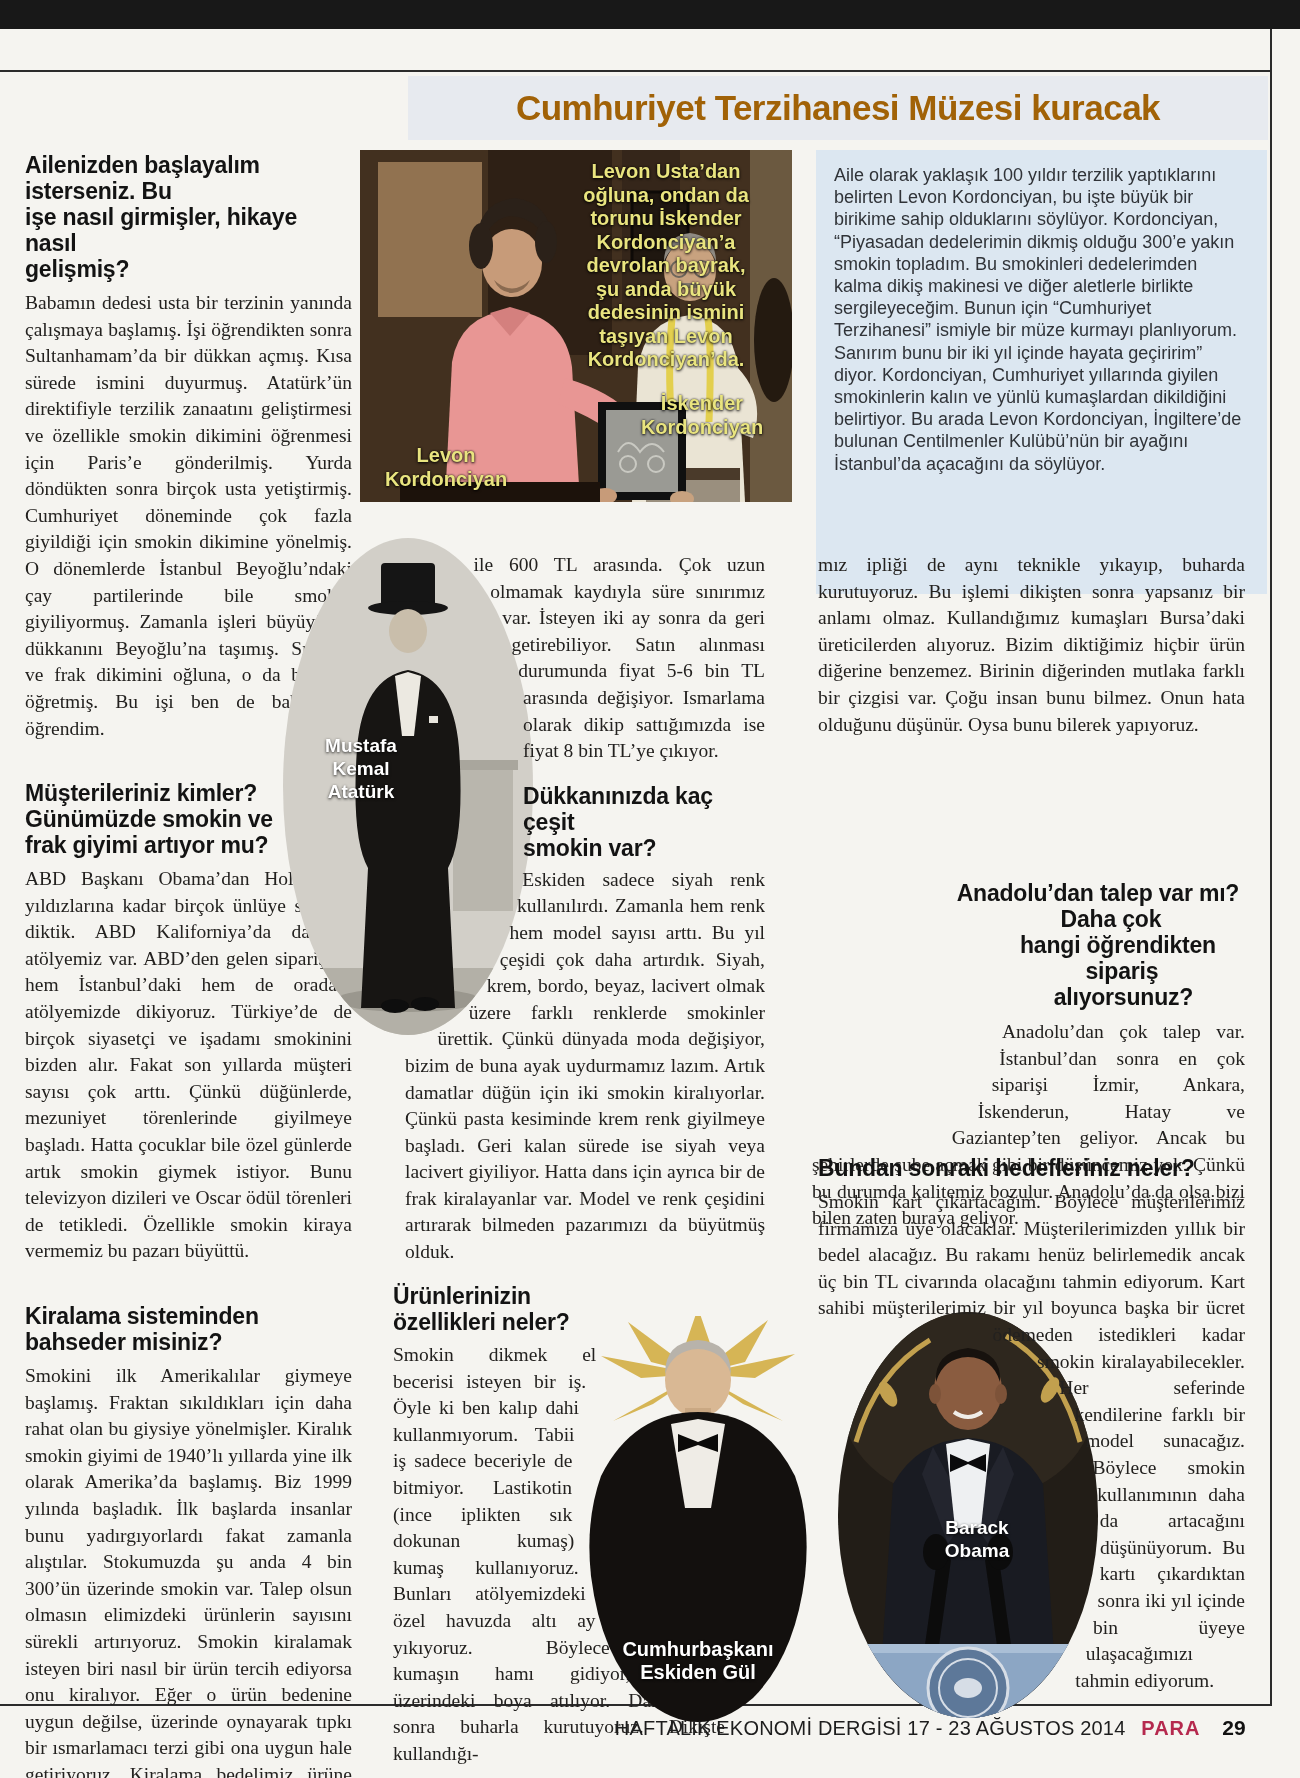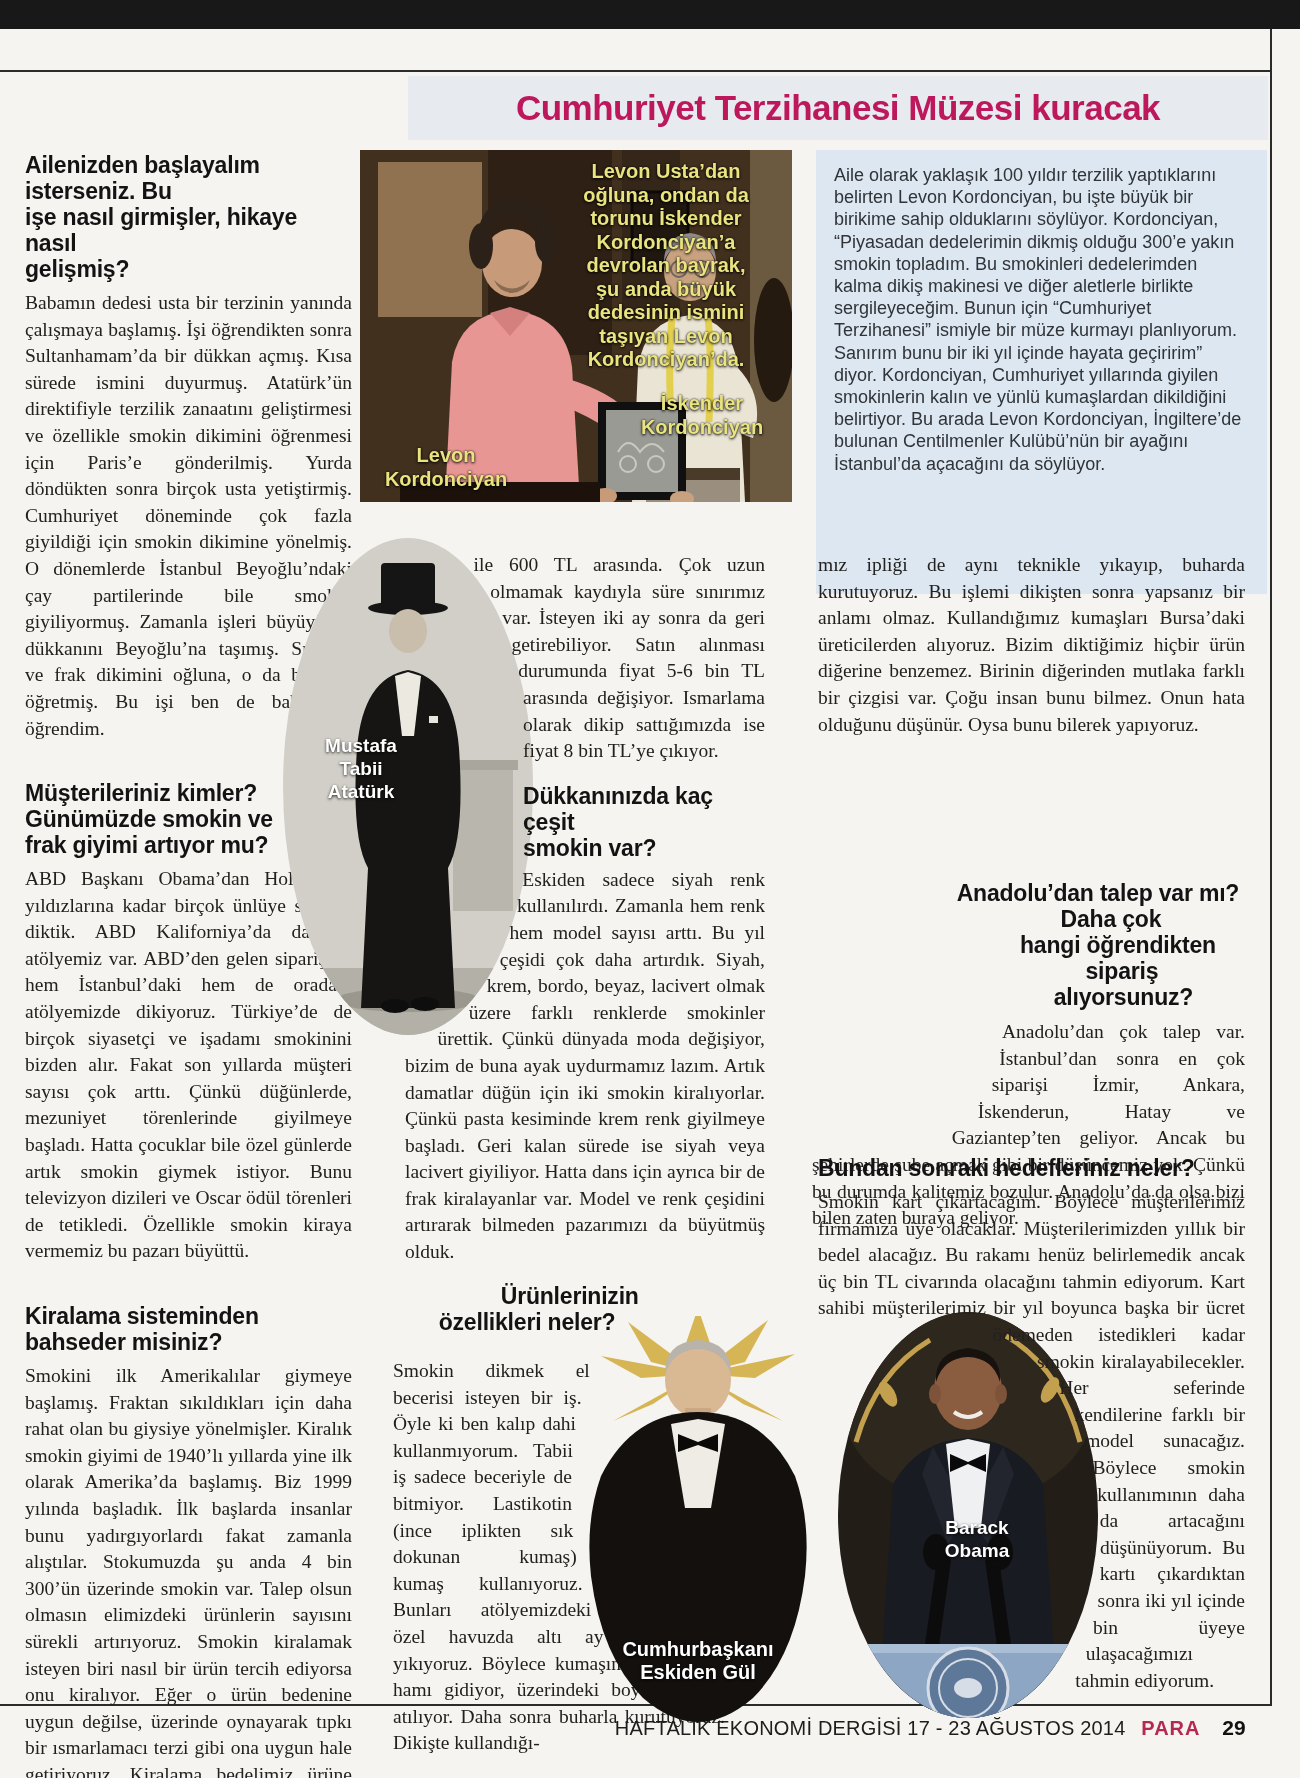--- a/index.html
+++ b/index.html
@@ -7,21 +7,21 @@
         font-family:"Liberation Sans",sans-serif;}
   .abs{position:absolute;}
   
   .topbar{left:0;top:0;width:1300px;height:29px;background:#181818;}
   .hline-top{left:0;top:70px;width:1271px;height:2px;background:#2b2b2b;}
   .hline-bottom{left:0;top:1704px;width:1271px;height:2px;background:#2b2b2b;}
   .vline{left:1270px;top:29px;width:2px;height:1677px;background:#2b2b2b;}
   
   .titlebox{left:408px;top:76px;width:860px;height:64px;background:#e7eaef;
             display:flex;align-items:center;justify-content:center;}
-  .title{font-weight:700;font-size:35px;letter-spacing:-0.5px;color:#be185d;
+  .title{font-weight:700;font-size:35px;letter-spacing:-0.5px;color:#a16207;
          font-family:"Liberation Sans",sans-serif;}
   
   .serif{font-family:"Liberation Serif",serif;font-size:19.5px;line-height:26.6px;
          text-align:justify;color:#23211f;margin:0;}
   .headline{font-family:"Liberation Sans",sans-serif;font-weight:700;font-size:23px;
             line-height:26px;color:#131313;letter-spacing:-0.2px;white-space:pre-line;margin:0;}
   .infobox{left:816px;top:150px;width:451px;height:444px;background:#dce7f1;box-sizing:border-box;
            padding:14px 17px 8px 18px;overflow:hidden;}
   .infobox p{margin:0;font-family:"Liberation Sans",sans-serif;font-weight:500;
              font-size:18px;line-height:22.2px;color:#303338;}
@@ -39,21 +39,21 @@
   .sp-brando{float:left;width:190px;height:266px;shape-outside:ellipse(95px 124px at 95px 136px);}
   .sp-gul{float:right;width:155px;height:410px;shape-outside:ellipse(126px 204px at 128px 206px);margin-top:30px;}
   .sp-obama{float:left;width:285px;height:550px;shape-outside:ellipse(132px 204px at 150px 360px);}
   
   .leftcol{left:25px;top:152px;width:327px;}
   .leftcol .headline{margin-bottom:8px;}
   .leftcol .sect{margin-top:38px;}
   .midtop{left:405px;top:552px;width:360px;}
   .midtop h3{margin:18px 0 6px 0;}
   .midbottom{left:393px;top:1283px;width:332px;}
-  .midbottom h3{margin:0 0 23px 0;text-align:right;}
+  .midbottom h3{margin:0 0 7px 0;}
   .rmid{left:818px;top:552px;width:427px;}
   .rq6{left:812px;top:880px;width:433px;}
   .rq6 .headline{text-align:center;margin-bottom:9px;}
   .rq7{left:818px;top:1155px;width:427px;}
   .rq7 .headline{margin-bottom:8px;}
   
   .footer{left:600px;top:1716px;width:646px;text-align:right;
           font:20px "Liberation Sans",sans-serif;color:#1d1d1d;letter-spacing:.2px;}
   .footer .brand{font-weight:700;color:#b5294e;letter-spacing:1px;margin-left:10px;}
   .footer .pageno{font-weight:700;font-size:21px;color:#111;margin-left:16px;}
@@ -156,21 +156,21 @@
       <rect x="98" y="25" width="54" height="44" rx="4" fill="#151515"></rect>
       <ellipse cx="125" cy="70" rx="40" ry="7" fill="#151515"></ellipse>
       <ellipse cx="125" cy="93" rx="19" ry="22" fill="#c9beab"></ellipse>
       <path d="M78 470 L85 330 Q68 300 74 210 Q80 140 125 132 Q170 140 176 210 Q182 300 165 330 L172 470 Z" fill="#171513"></path>
       <path d="M112 138 L125 134 L138 138 L131 198 L119 198 Z" fill="#ece9e1"></path>
       <rect x="146" y="178" width="9" height="7" fill="#e8e5dd"></rect>
       <ellipse cx="112" cy="468" rx="14" ry="7" fill="#0e0e0e"></ellipse>
       <ellipse cx="142" cy="466" rx="14" ry="7" fill="#0e0e0e"></ellipse>
     </svg>
     <div class="cap-white" style="left:18px;top:196px;width:120px;">Mustafa
-Tabii
+Kemal
 Atatürk</div>
   </div>
 
   <div class="abs midtop">
     <div class="sp sp-ataturk"></div>
     <p class="serif">ile 600 TL arasında. Çok uzun olmamak kaydıyla süre sınırımız var. İsteyen iki ay sonra da geri getirebiliyor. Satın alınması durumunda fiyat 5-6 bin TL arasında değişiyor. Ismarlama olarak dikip sattığımızda ise fiyat 8 bin TL’ye çıkıyor.</p>
     <h3 class="headline">Dükkanınızda kaç çeşit
 smokin var?</h3>
     <p class="serif">Eskiden sadece siyah renk kullanılırdı. Zamanla hem renk hem model sayısı arttı. Bu yıl çeşidi çok daha artırdık. Siyah, krem, bordo, beyaz, lacivert olmak üzere farklı renklerde smokinler ürettik. Çünkü dünyada moda değişiyor, bizim de buna ayak uydurmamız lazım. Artık damatlar düğün için iki smokin kiralıyorlar. Çünkü pasta kesiminde krem renk giyilmeye başladı. Geri kalan sürede ise siyah veya lacivert giyiliyor. Hatta dans için ayrıca bir de frak kiralayanlar var. Model ve renk çeşidini artırarak bilmeden pazarımızı da büyütmüş olduk.</p>
   </div>

